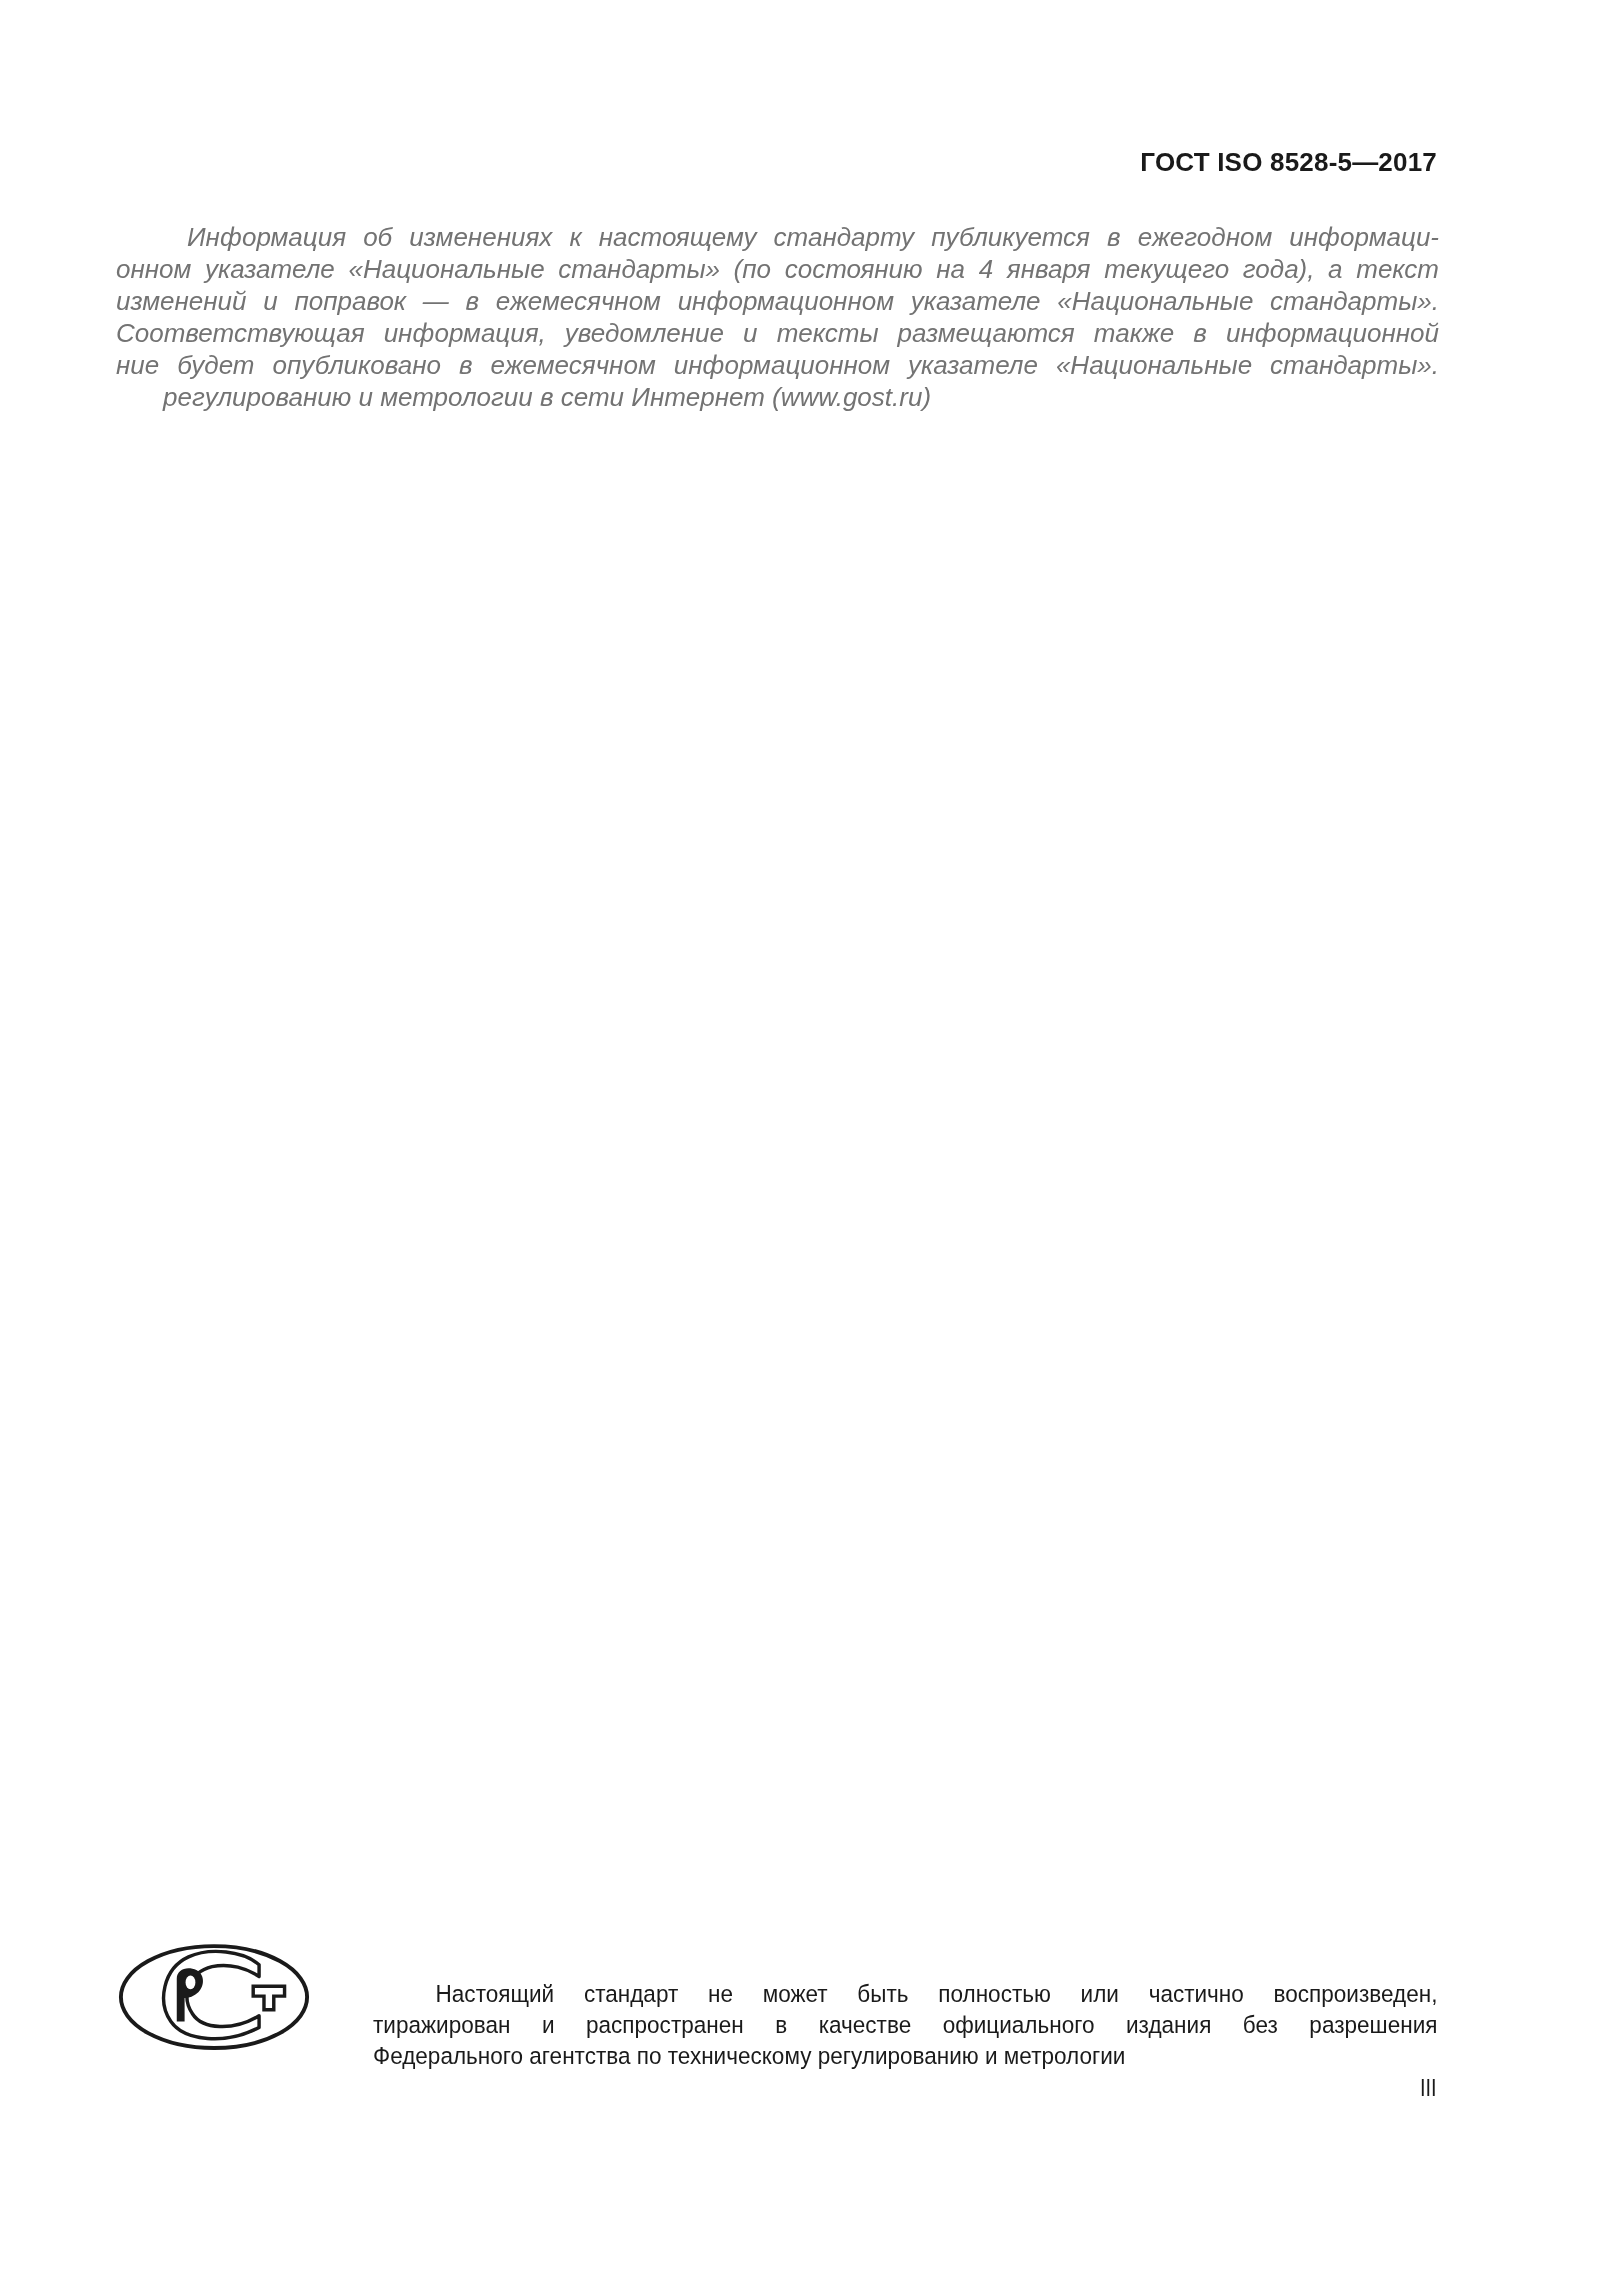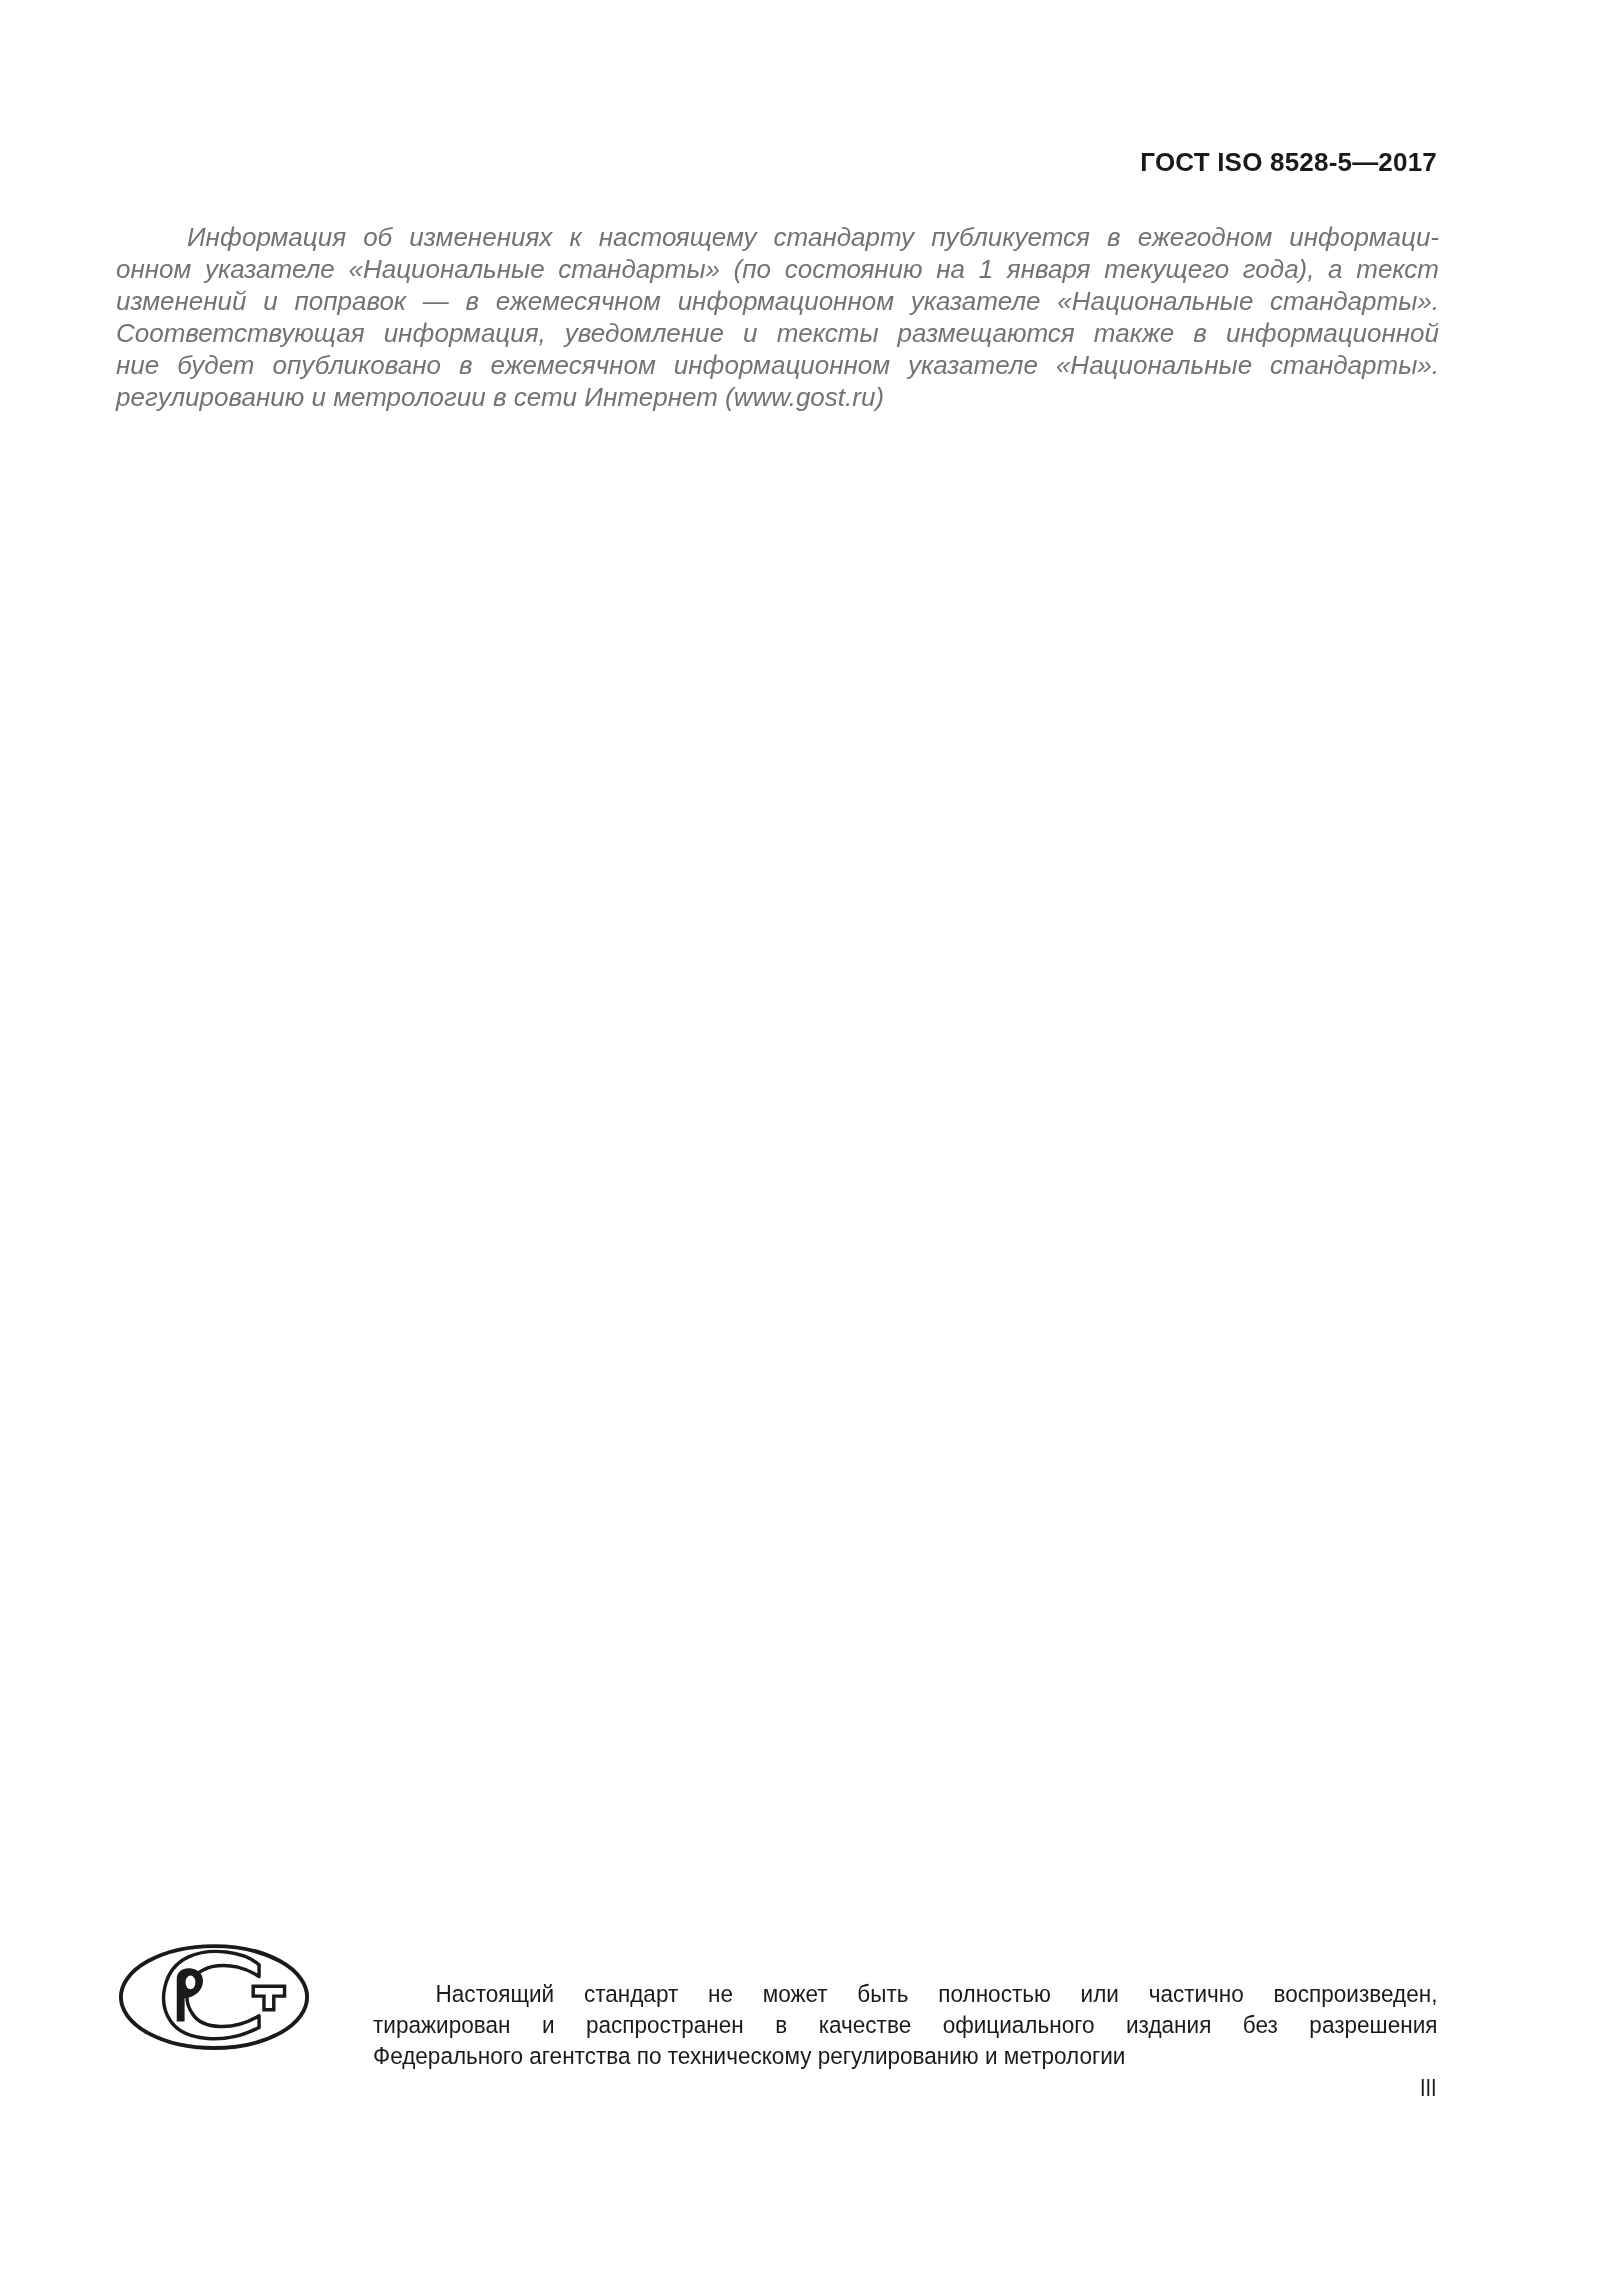--- a/index.html
+++ b/index.html
@@ -15,21 +15,21 @@
     .info-para {
       position: absolute; left: 116px; top: 221px; width: 1323px;
       font-family: "Liberation Sans", sans-serif; font-style: italic; font-size: 26px;
       line-height: 32px; color: #737373;
     }
     .info-para .line {
       display: block; text-align: justify; text-align-last: justify; white-space: nowrap;
       height: 32px; overflow: visible;
     }
     .info-para .line.indent { padding-left: 71px; }
-    .info-para .line.last { text-align-last: left; }
+    .info-para .line.last { text-align-last: left; margin-left: 47px; }
 
     .copyright {
       position: absolute; left: 916px; top: 1879px;
       font-family: "Liberation Sans", sans-serif; font-size: 24.5px; line-height: 32px; color: #1a1a1a;
     }
     .copyright .line { display: block; white-space: nowrap; }
 
     .logo { position: absolute; left: 116px; top: 1943px; width: 196px; height: 116px; }
 
     .notice {
@@ -50,21 +50,21 @@
   </style>
 </head>
 <body>
 
 <div class="page">
 
   <div class="header-code">ГОСТ ISO 8528-5—2017</div>
 
   <div class="info-para">
     <span class="line indent">Информация об изменениях к настоящему стандарту публикуется в ежегодном информаци-</span>
-    <span class="line">онном указателе «Национальные стандарты» (по состоянию на 1 января текущего года), а текст</span>
+    <span class="line">онном указателе «Национальные стандарты» (по состоянию на 4 января текущего года), а текст</span>
     <span class="line">изменений и поправок — в ежемесячном информационном указателе «Национальные стандарты».</span>
     <span class="line">Соответствующая информация, уведомление и тексты размещаются также в информационной</span>
     <span class="line">ние будет опубликовано в ежемесячном информационном указателе «Национальные стандарты».</span>
     <span class="line last">регулированию и метрологии в сети Интернет (www.gost.ru)</span>
   </div>
 
 
   <div class="logo">
     <svg width="196" height="116" viewBox="0 0 200 118" xmlns="http://www.w3.org/2000/svg">
 

